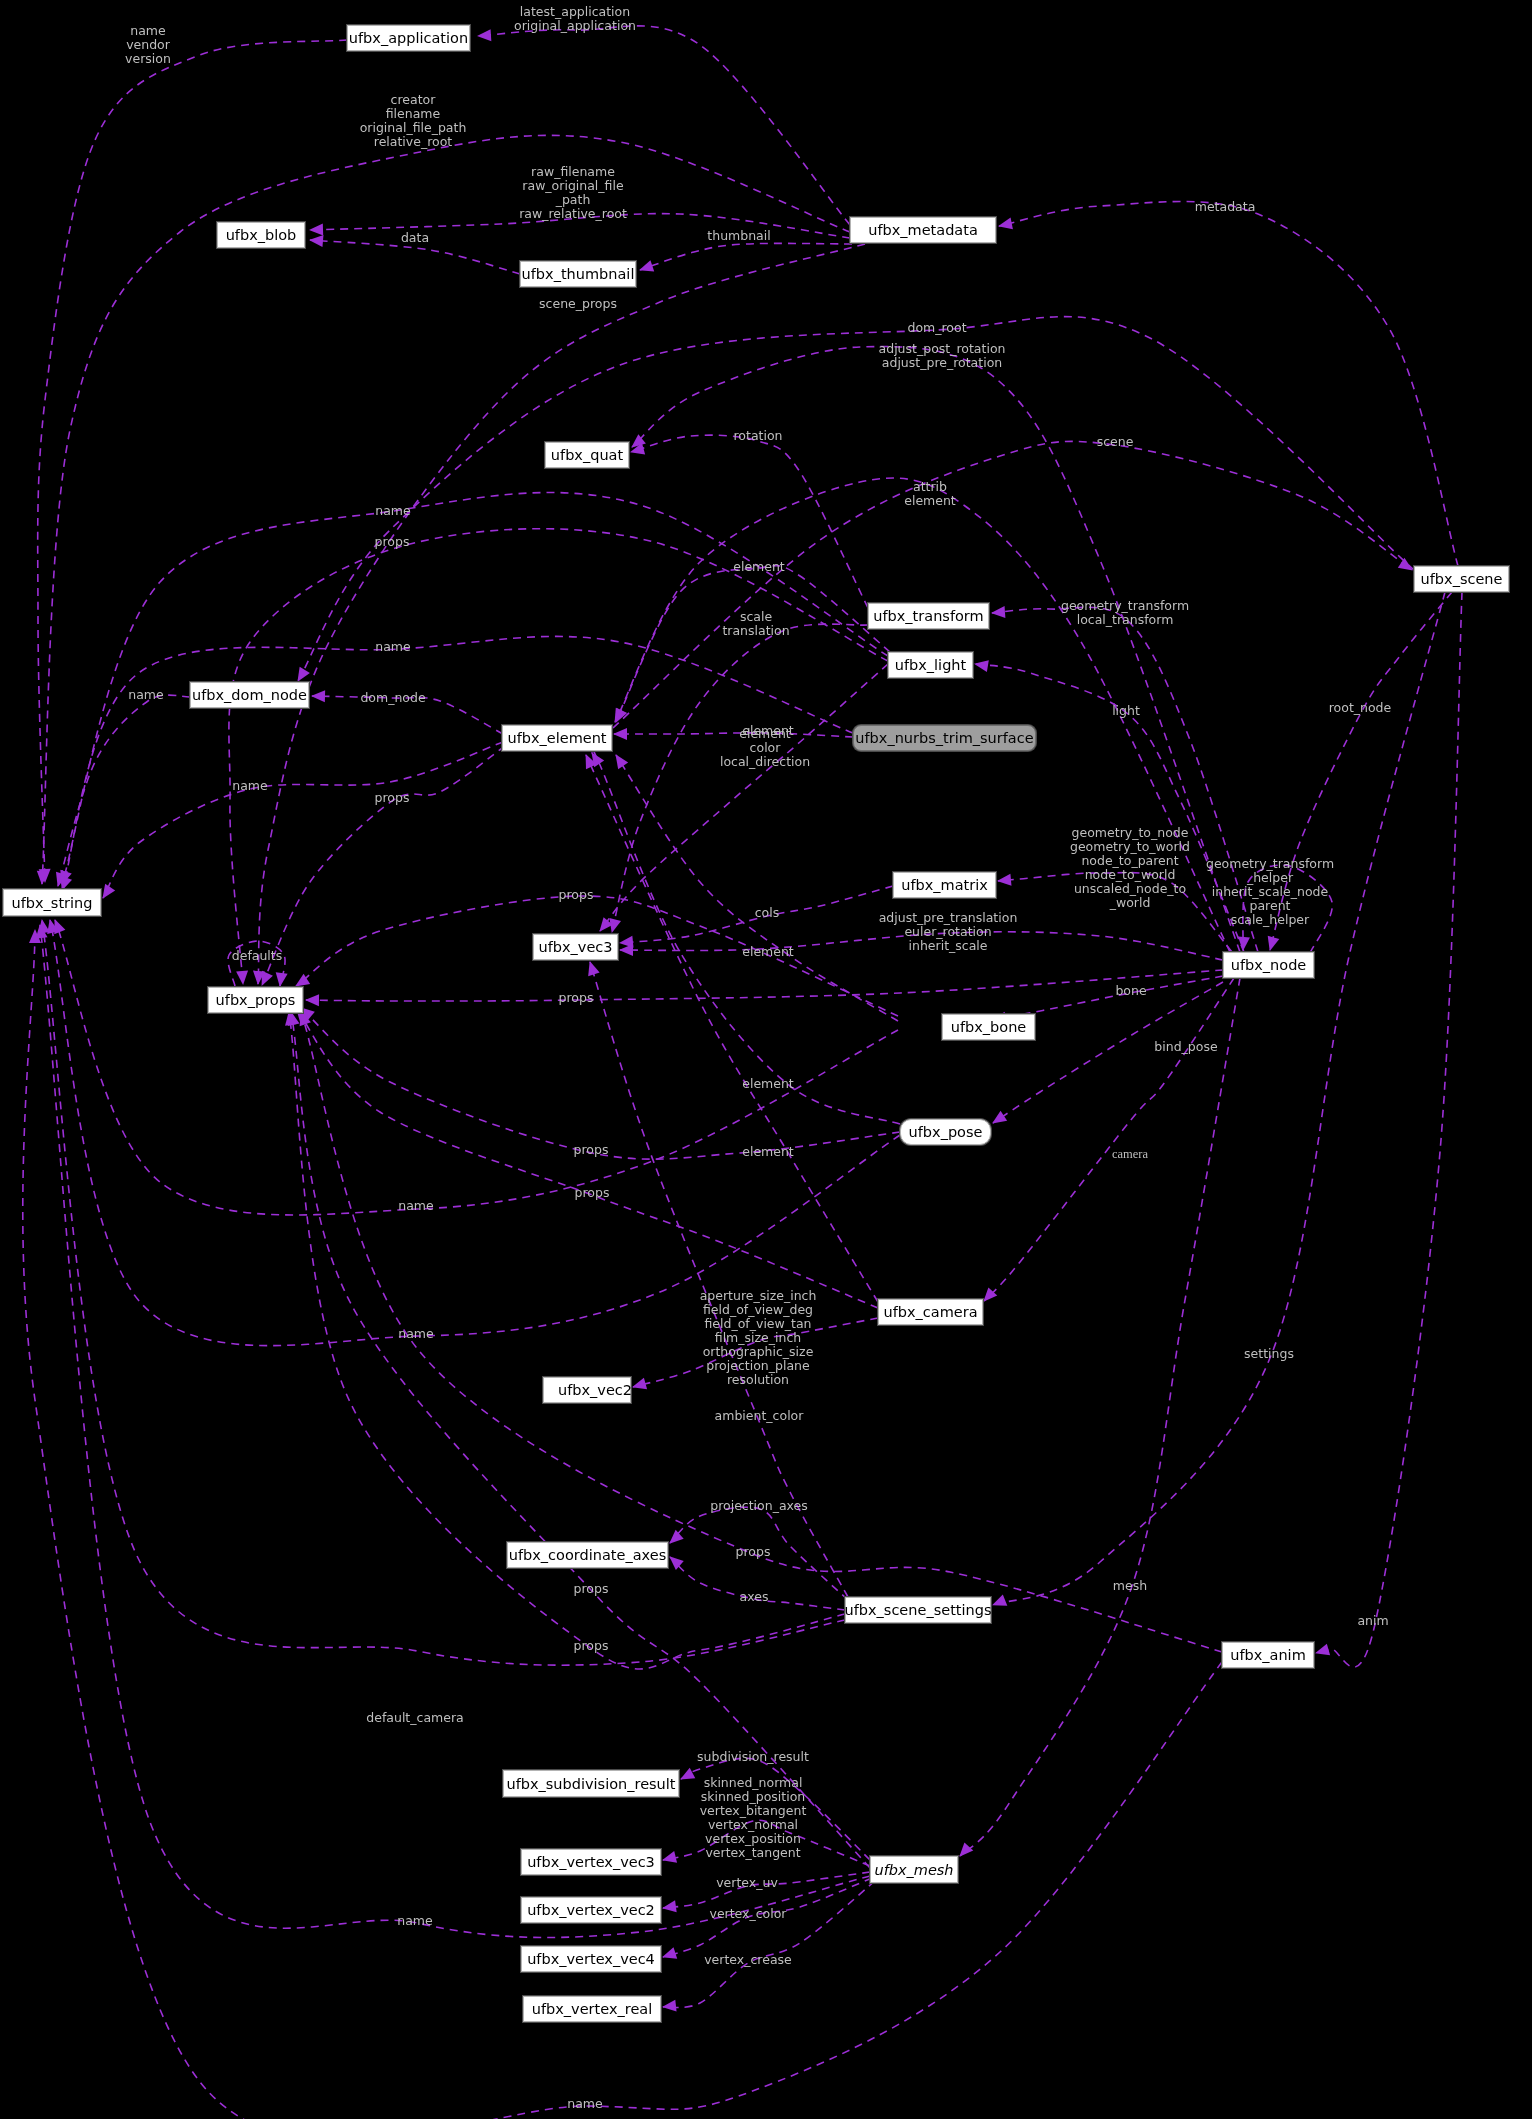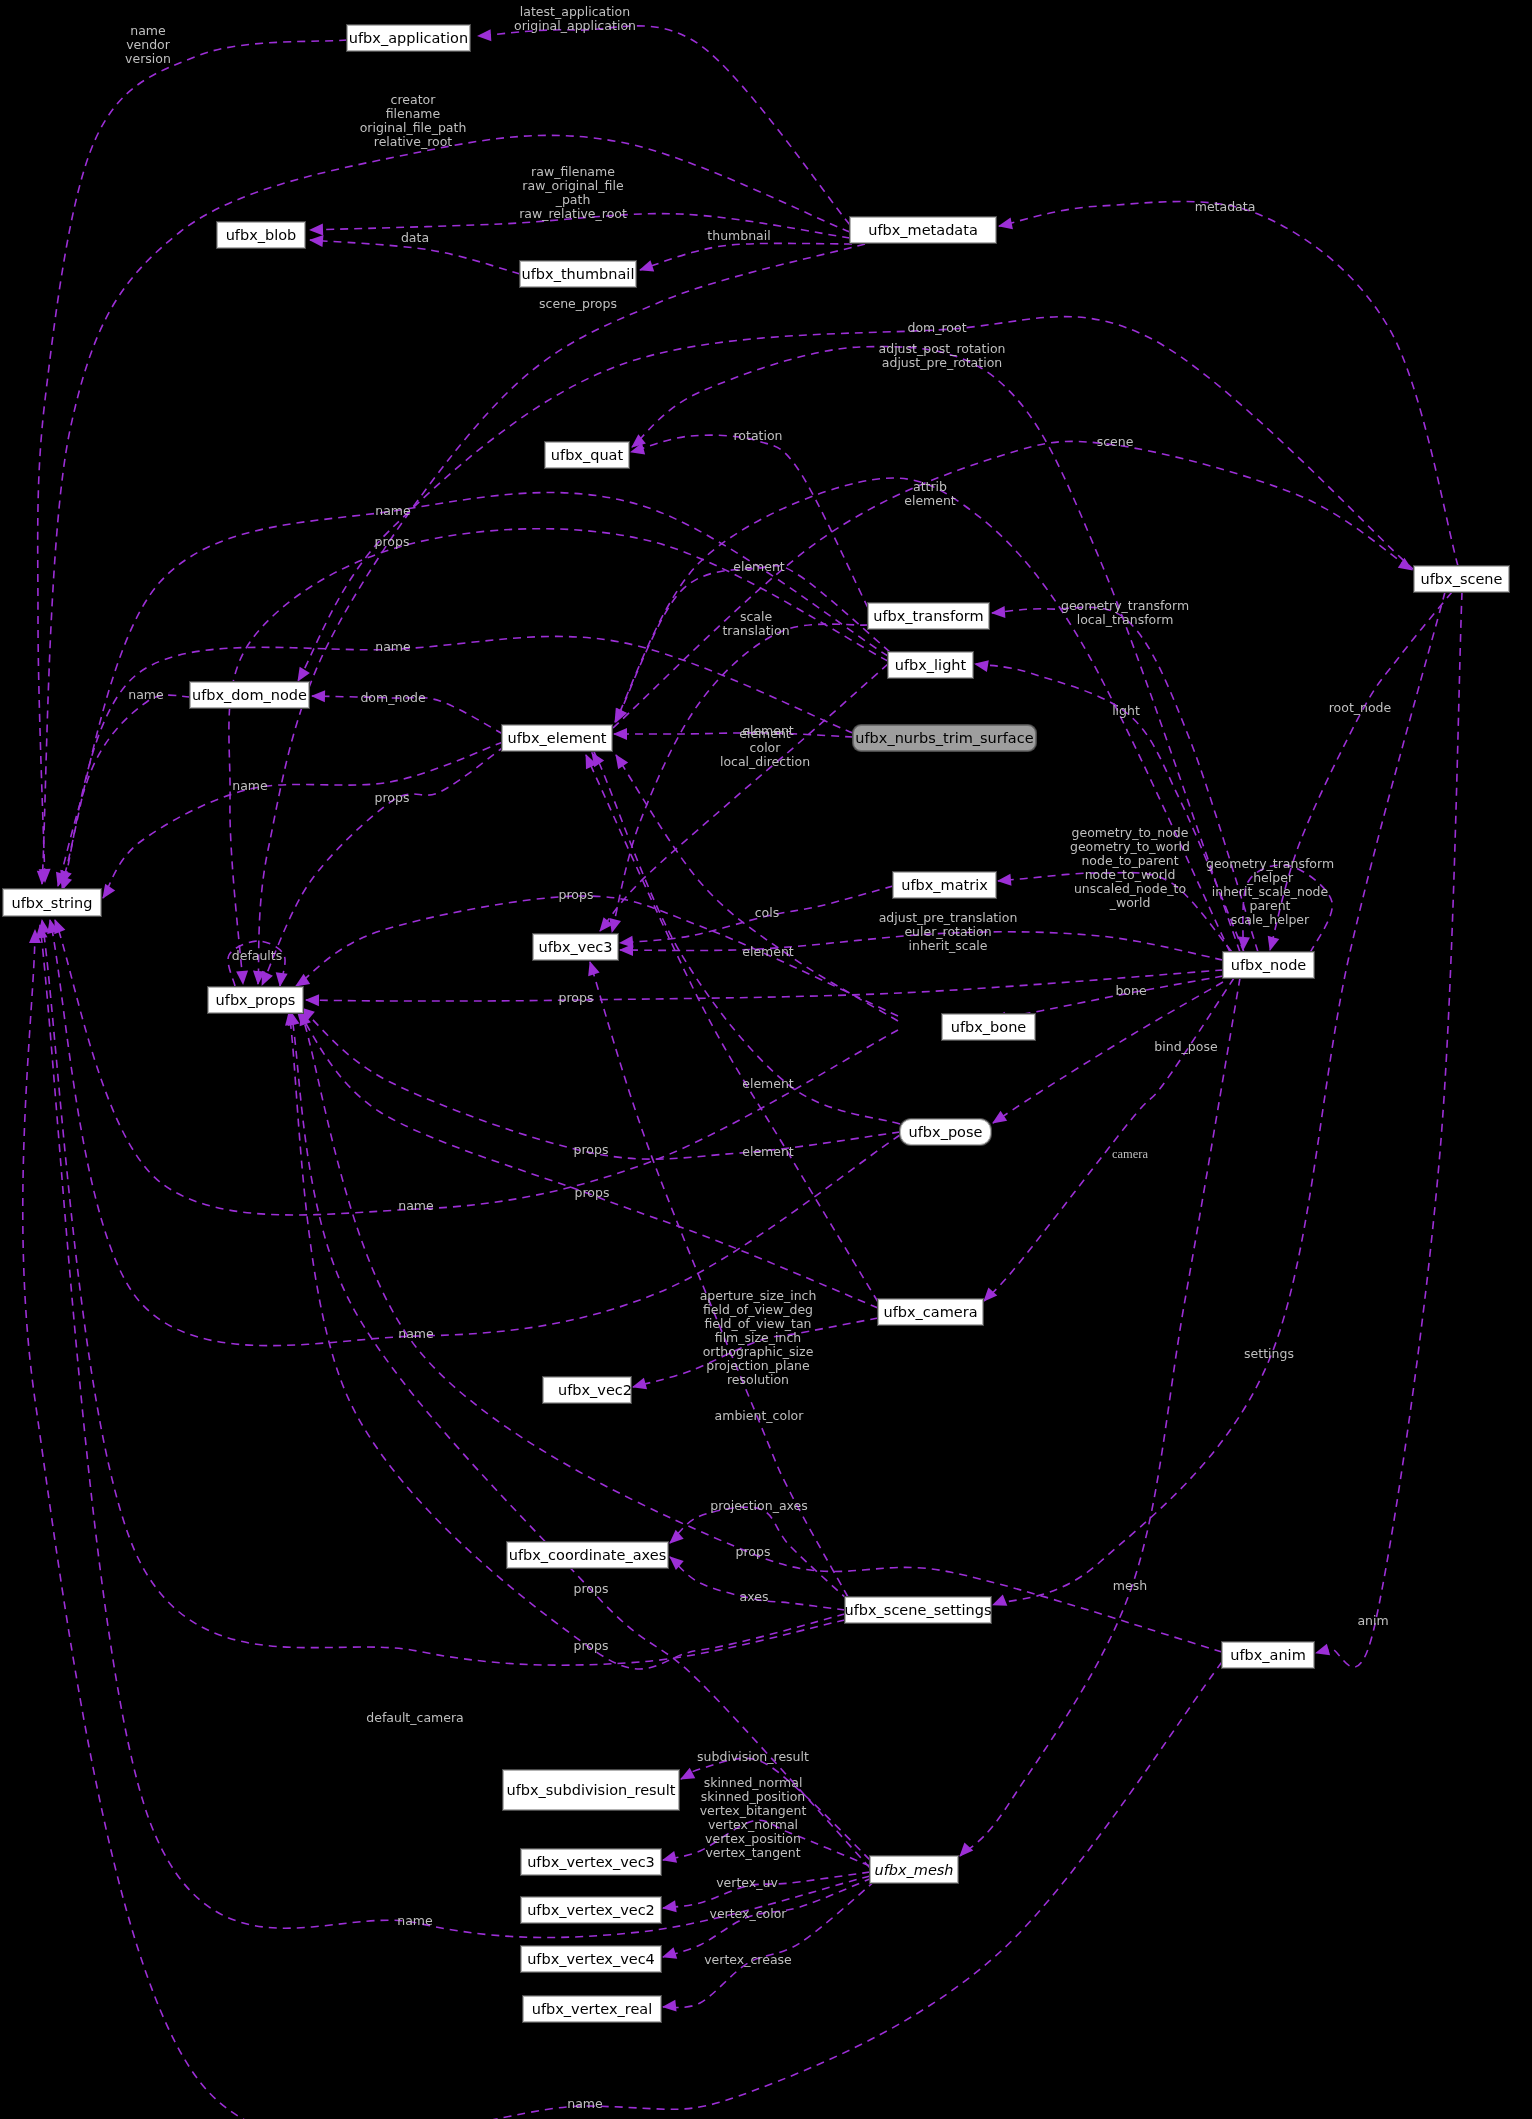--- a/index.html
+++ b/index.html
@@ -104,21 +104,21 @@
       <div class="node" style="left: 533px; top: 934px; width: 85px; height: 26px;">ufbx_vec3</div>
       <div class="node" style="left: 1223px; top: 952px; width: 91px; height: 26px;">ufbx_node</div>
       <div class="node" style="left: 208px; top: 987px; width: 95px; height: 26px;">ufbx_props</div>
       <div class="node" style="left: 898px; top: 1014px; width: 93px; height: 26px; margin-left: 44px;">ufbx_bone</div>
       <div class="node" style="left: 900px; top: 1119px; width: 91px; height: 26px; border-radius: 11px;">ufbx_pose</div>
       <div class="node" style="left: 878px; top: 1299px; width: 105px; height: 26px;">ufbx_camera</div>
       <div class="node" style="left: 543px; top: 1377px; width: 88px; height: 26px; padding-left: 16px;">ufbx_vec2</div>
       <div class="node" style="left: 507px; top: 1542px; width: 161px; height: 26px;">ufbx_coordinate_axes</div>
       <div class="node" style="left: 845px; top: 1597px; width: 146px; height: 26px;">ufbx_scene_settings</div>
       <div class="node" style="left: 1222px; top: 1642px; width: 92px; height: 26px;">ufbx_anim</div>
-      <div class="node" style="left: 503px; top: 1770px; width: 176px; height: 40px;">ufbx_subdivision_result</div>
+      <div class="node" style="left: 503px; top: 1770px; width: 176px; height: 27px;">ufbx_subdivision_result</div>
       <div class="node" style="left: 521px; top: 1849px; width: 140px; height: 26px;">ufbx_vertex_vec3</div>
       <div class="node" style="left: 521px; top: 1897px; width: 140px; height: 26px;">ufbx_vertex_vec2</div>
       <div class="node" style="left: 521px; top: 1946px; width: 140px; height: 26px;">ufbx_vertex_vec4</div>
       <div class="node" style="left: 523px; top: 1996px; width: 138px; height: 26px;">ufbx_vertex_real</div>
       <div class="node" style="left: 870px; top: 1856px; width: 88px; height: 27px; font-style: italic;">ufbx_mesh</div>
       <div class="node" style="left: 3px; top: 889px; width: 98px; height: 27px;">ufbx_string</div>
     </div>
   <div id="label-layer">
       <div class="edge-label" style="left: 148px; top: 45px;">name
 vendor

